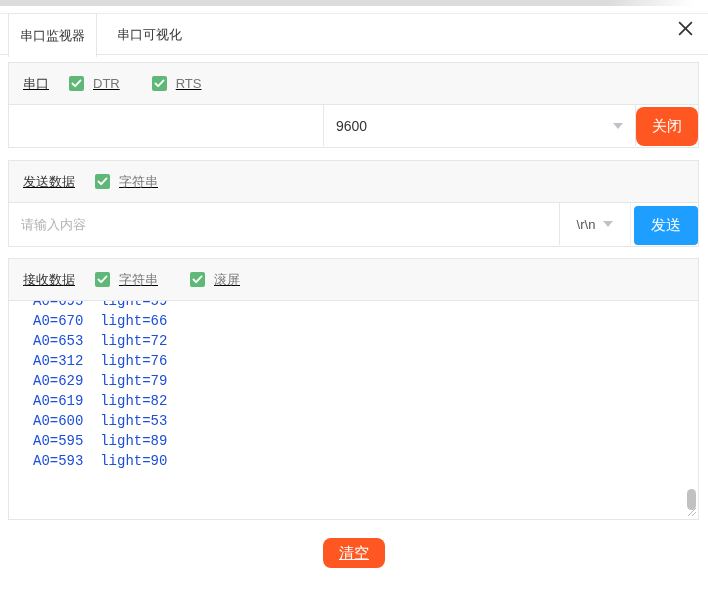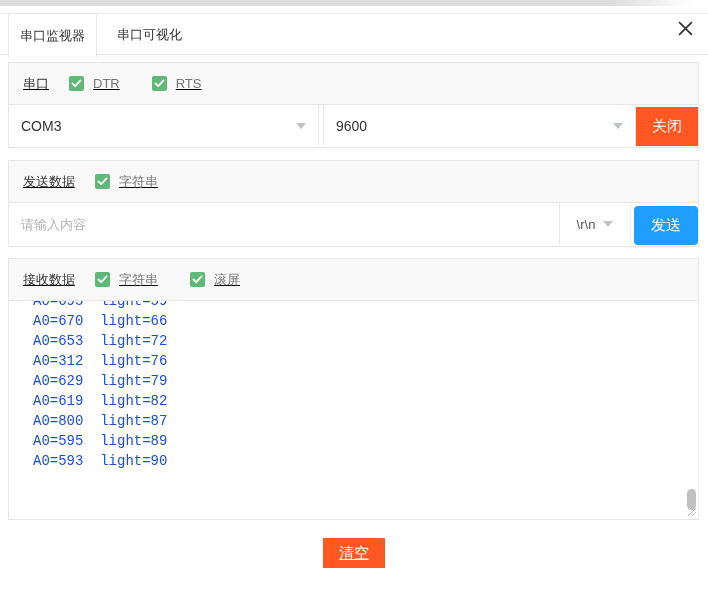--- a/index.html
+++ b/index.html
@@ -40,21 +40,21 @@
   
   .select-cell{position:absolute;top:0;height:100%;}
   .select-text{font-size:14px;color:var(--txt);padding-left:12px;}
   .arrow{position:absolute;right:12px;top:50%;margin-top:-3px;width:0;height:0;
     border-left:5px solid transparent;border-right:5px solid transparent;
     border-top:6px solid #bfc3c9;}
 
   
   .btn{display:flex;align-items:center;justify-content:center;color:#fff;
     font-size:15px;cursor:pointer;border:none;}
-  .btn-danger{background:var(--danger);border-radius:0;}
+  .btn-danger{background:var(--danger);border-radius:8px;}
   .btn-primary{background:var(--primary);border-radius:4px;}
 
   
   .sec1{top:62px;height:86px;}
   .sec1 .sec-row{height:41px;}
   .port-cell{left:0;width:310px;border-right:1px solid var(--border);
     display:flex;align-items:center;cursor:pointer;}
   .baud-cell{left:314px;width:313px;border-left:1px solid var(--border);
     border-right:1px solid var(--border);display:flex;align-items:center;cursor:pointer;}
   .close-serial{position:absolute;right:0;top:2px;bottom:0;width:62px;}
@@ -117,24 +117,20 @@
     <span class="cb-group">
       <span class="cb-box">
         <svg width="11" height="9" viewBox="0 0 12 10">
           <polyline points="1.5,5 4.5,8 10.5,1.5" fill="none" stroke="#fff" stroke-width="2" stroke-linecap="round" stroke-linejoin="round"></polyline>
         </svg>
       </span>
       <span class="cb-label">RTS</span>
     </span>
   </div>
   <div class="sec-row">
-    <div class="select-cell port-cell">
-      <span class="select-text">COM3</span>
-      <span class="arrow"></span>
-    </div>
     <div class="select-cell baud-cell">
       <span class="select-text">9600</span>
       <span class="arrow"></span>
     </div>
     <button class="btn btn-danger close-serial">关闭</button>
   </div>
 </div>
 
 <div class="abs section sec2">
   <div class="sec-header">
@@ -174,21 +170,21 @@
     <span class="cb-group">
       <span class="cb-box">
         <svg width="11" height="9" viewBox="0 0 12 10">
           <polyline points="1.5,5 4.5,8 10.5,1.5" fill="none" stroke="#fff" stroke-width="2" stroke-linecap="round" stroke-linejoin="round"></polyline>
         </svg>
       </span>
       <span class="cb-label">滚屏</span>
     </span>
   </div>
   <div class="rx-area">
-    <div class="rx-lines"><div>A0=695  light=59</div><div>A0=670  light=66</div><div>A0=653  light=72</div><div>A0=312  light=76</div><div>A0=629  light=79</div><div>A0=619  light=82</div><div>A0=800  light=87</div><div>A0=595  light=89</div><div>A0=593  light=90</div></div>
+    <div class="rx-lines"><div>A0=695  light=59</div><div>A0=670  light=66</div><div>A0=653  light=72</div><div>A0=312  light=76</div><div>A0=629  light=79</div><div>A0=619  light=82</div><div>A0=600  light=53</div><div>A0=595  light=89</div><div>A0=593  light=90</div></div>
     <div class="scroll-thumb"></div>
     <svg class="resize-grip" width="14" height="14" viewBox="0 0 14 14">
       <line x1="12" y1="4" x2="4" y2="12" stroke="#bbb" stroke-width="1"></line>
       <line x1="12" y1="8" x2="8" y2="12" stroke="#bbb" stroke-width="1"></line>
     </svg>
   </div>
 </div>
 
 <button class="abs btn btn-danger clear-btn">清空</button>
 

